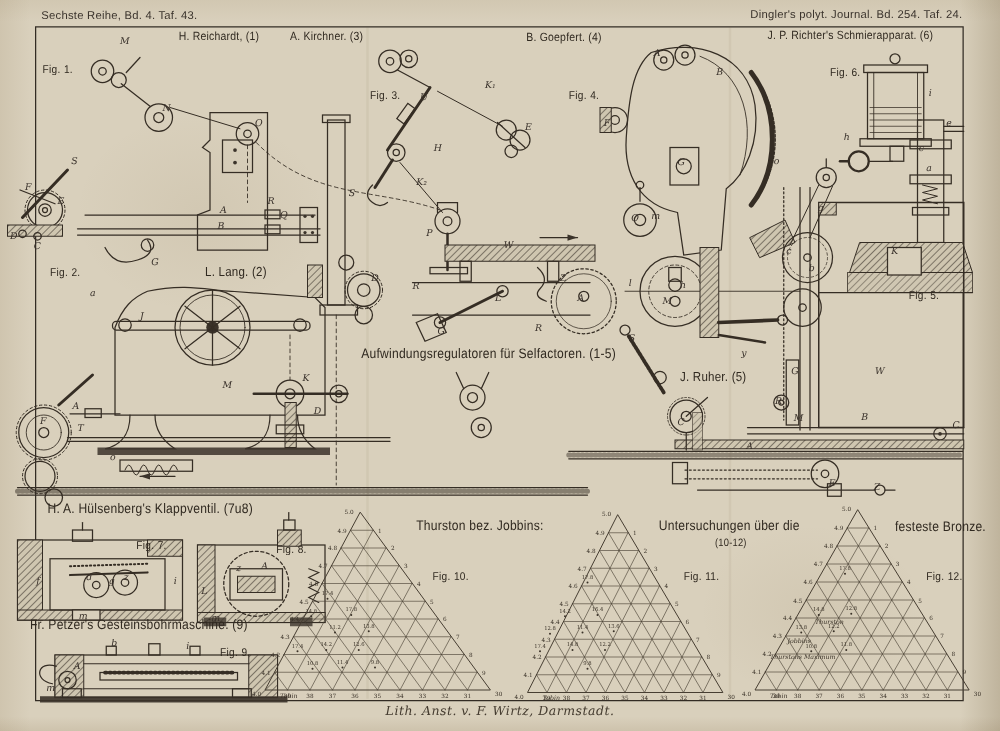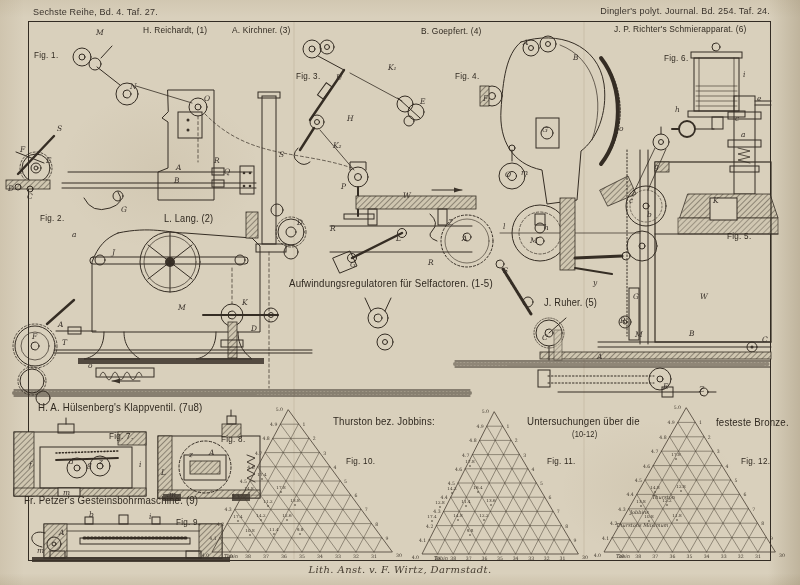--- a/index.html
+++ b/index.html
@@ -32,21 +32,21 @@
 <body>
 
 <div id="paper-vignette"></div>
 <div id="stain1" class="stain"></div>
 <div id="stain2" class="stain"></div>
 <div class="crease" style="left:293px"></div>
 <div class="crease" style="left:583px"></div>
 
 <div id="frame"></div>
 
-<div class="lbl hdr" style="left:33px;top:7px">Sechste Reihe, Bd. 4. Taf. 27.</div>
+<div class="lbl hdr" style="left:33px;top:7px">Sechste Reihe, Bd. 4. Taf. 43.</div>
 <div class="lbl hdr" style="right:30px;top:6px;left:auto">Dingler's polyt. Journal. Bd. 254. Taf. 24.</div>
 
 <svg id="art" width="800" height="585" viewBox="0 0 800 585">
   <defs>
     <pattern id="h1" width="4" height="4" patternUnits="userSpaceOnUse" patternTransform="rotate(45)">
       <rect width="4" height="4" fill="#cfc6b0"></rect>
       <line x1="0" y1="0" x2="0" y2="4" stroke="#3a322a" stroke-width="0.9"></line>
     </pattern>
   </defs>
 

